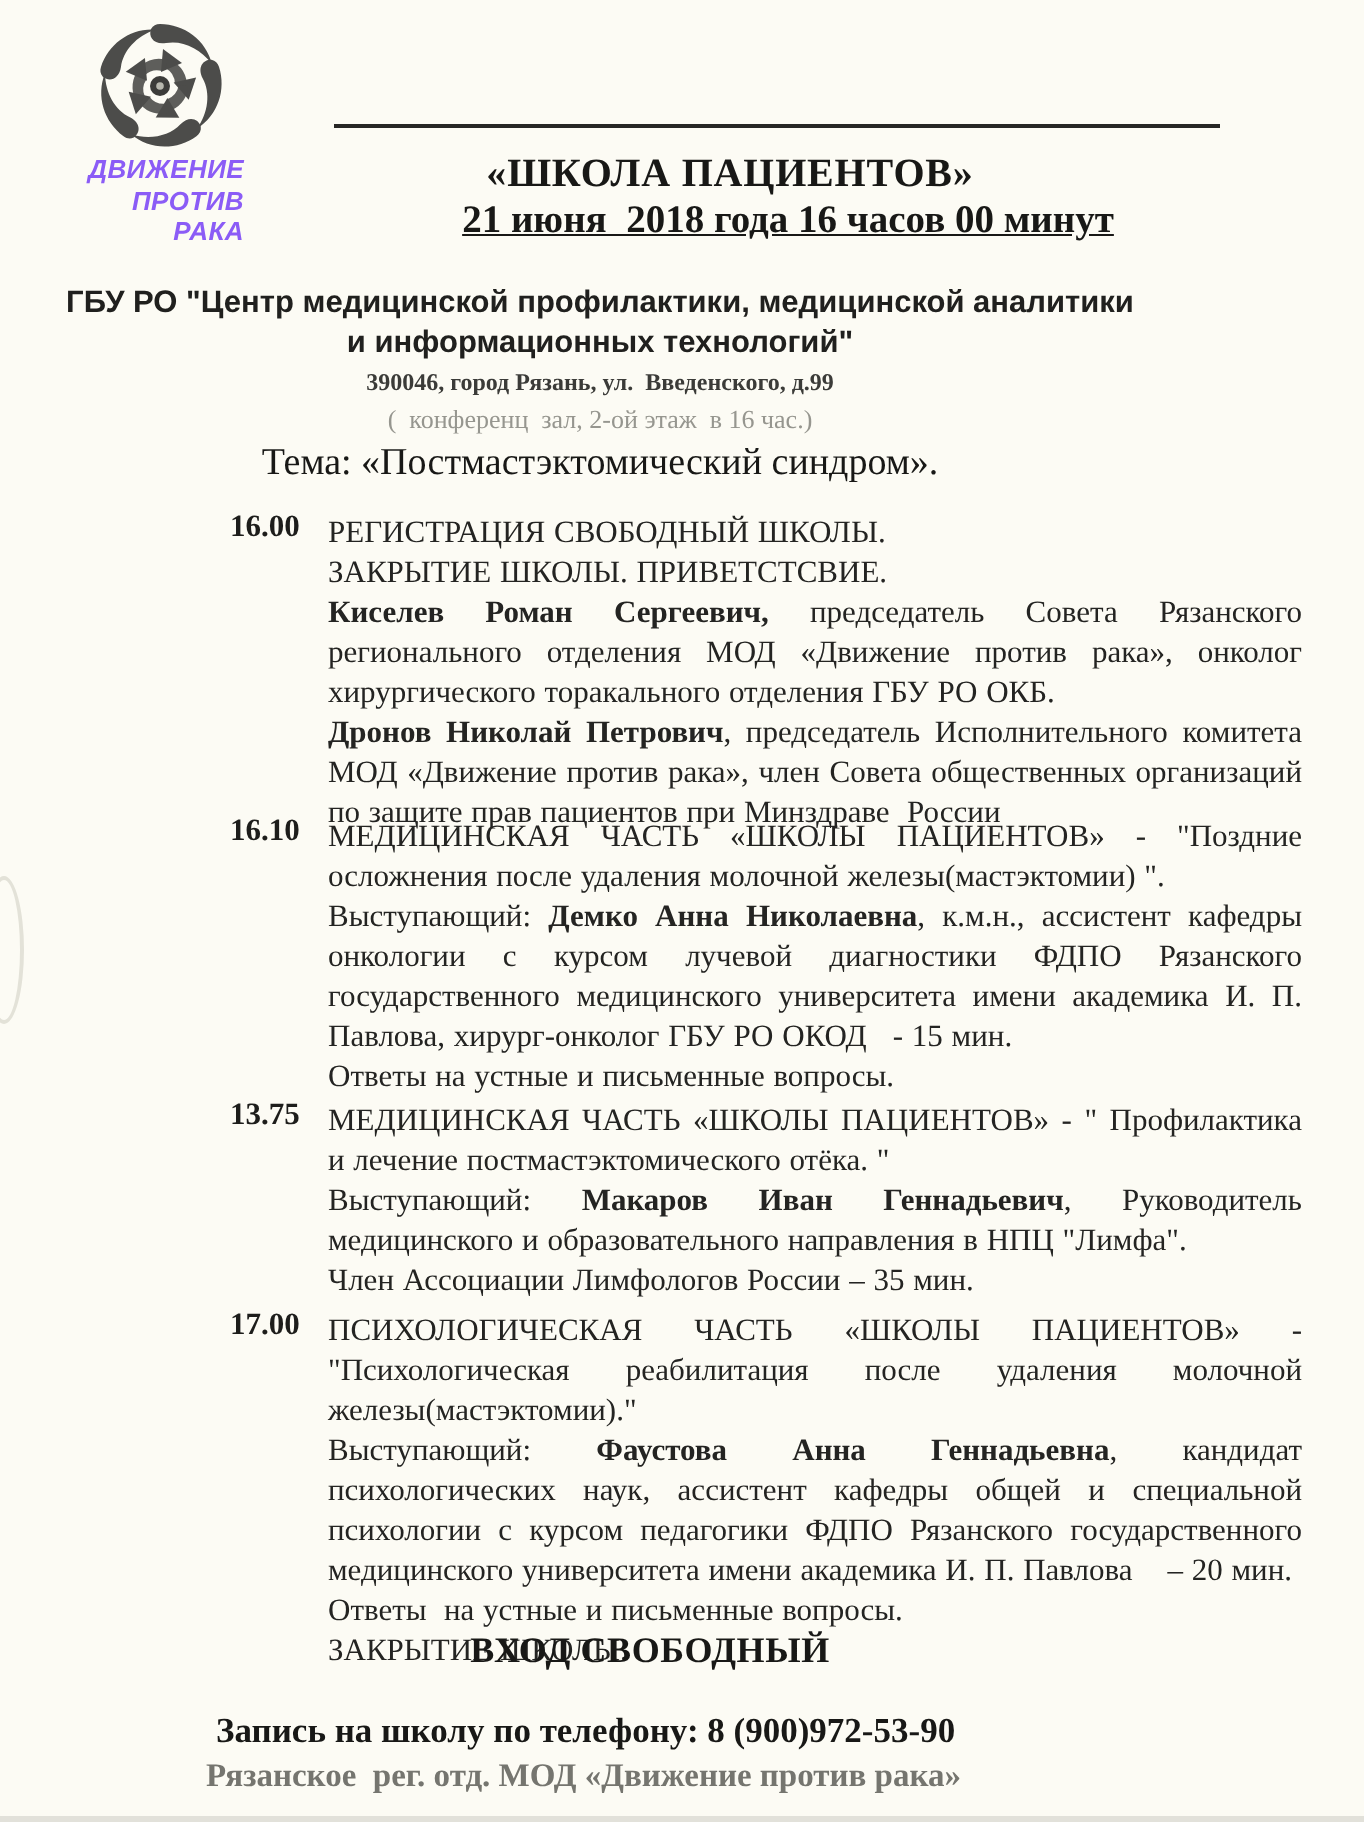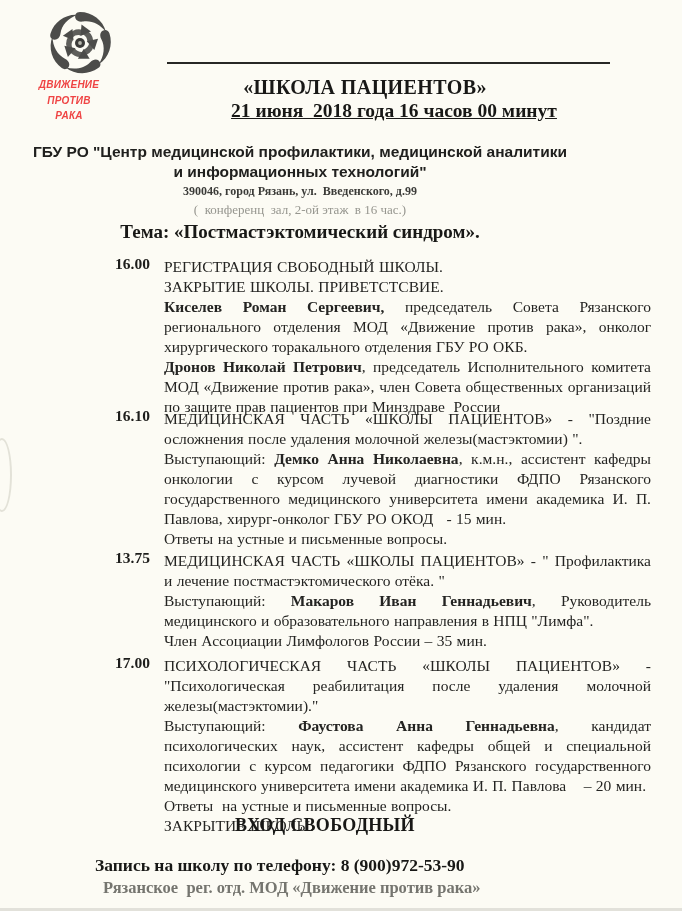--- a/index.html
+++ b/index.html
@@ -6,59 +6,59 @@
   body{background:#d9d9d4;font-family:"Liberation Serif",serif;}
   .page{
     position:relative;width:682px;height:911px;margin:0 auto;
     background:#fcfbf4;overflow:hidden;color:#1f1f1d;
     box-shadow:0 0 4px rgba(0,0,0,.25);
   }
   
   .logo-block{position:absolute;left:16px;top:8px;width:112px;}
   .logo-svg{position:absolute;left:30px;top:1px;width:68px;height:68px;}
   .logo-text{
-    position:absolute;left:0;top:69px;width:106px;text-align:center;
+    position:absolute;left:0;top:69px;width:106px;text-align:right;
     font-family:"Liberation Sans",sans-serif;font-weight:bold;font-style:italic;
-    font-size:10px;line-height:15.5px;color:#ef4444;letter-spacing:.2px;
+    font-size:13px;line-height:15.5px;color:#8b5cf6;letter-spacing:.2px;
   }
   
   .header-rule{position:absolute;left:167px;top:62px;width:443px;height:2px;background:#272725;}
   .header-titles{position:absolute;left:150px;top:76px;width:470px;text-align:center;}
   .doc-title{font-weight:bold;font-size:20px;letter-spacing:.4px;margin:0 40px 1px 0;color:#181816;}
   .doc-date{font-weight:bold;font-size:19.5px;text-decoration:underline;margin-left:18px;color:#181816;}
   
   .venue{position:absolute;left:20px;top:142px;width:560px;text-align:center;}
   .org-line{
     font-family:"Liberation Sans",sans-serif;font-weight:bold;
     font-size:15.5px;line-height:20px;color:#20201e;
   }
   .address-line{font-weight:bold;font-size:12px;line-height:17px;margin-top:1px;color:#3b3b38;}
   .room-note{font-size:13px;line-height:17px;color:#96968f;margin-top:1px;}
-  .topic-line{font-weight:bold;font-size:19px;line-height:23px;margin-top:2px;color:#181816;}
+  .topic-line{font-weight:normal;font-size:19px;line-height:23px;margin-top:2px;color:#181816;}
   
   #schedule .section{position:absolute;left:164px;width:487px;}
   #schedule .section:nth-child(1){top:257px;}
   #schedule .section:nth-child(2){top:409px;}
   #schedule .section:nth-child(3){top:551px;}
   #schedule .section:nth-child(4){top:656px;}
   .time{
     position:absolute;left:-49px;top:-2px;
     font-weight:bold;font-size:15.5px;color:#1d1d1b;
   }
   .para{
     font-size:15.5px;line-height:20px;text-align:justify;color:#242422;
     word-spacing:.5px;
   }
   .para .b{font-weight:bold;}
   
   .entry-line{
     position:absolute;left:0;top:815px;width:560px;text-align:center;
     font-weight:bold;font-size:18px;letter-spacing:.3px;color:#181816;padding-left:45px;
   }
-  .phone-line{position:absolute;left:95px;top:855px;font-weight:bold;font-size:17.5px;color:#181816;}
+  .phone-line{position:absolute;left:108px;top:855px;font-weight:bold;font-size:17.5px;color:#181816;}
   .footer-org{position:absolute;left:103px;top:878px;font-weight:bold;font-size:16.5px;color:#75756f;}
   
   .scan-smudge{
     position:absolute;left:-8px;top:438px;width:16px;height:70px;border-radius:50%;
     border:2px solid #e3e2d8;background:transparent;
   }
   .page-bottom-edge{position:absolute;left:0;bottom:0;width:682px;height:3px;background:#e2e1da;}
 </style>
 </head>
 <body>

